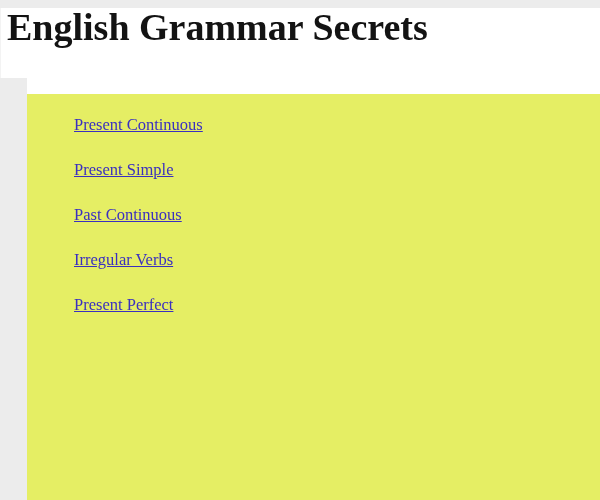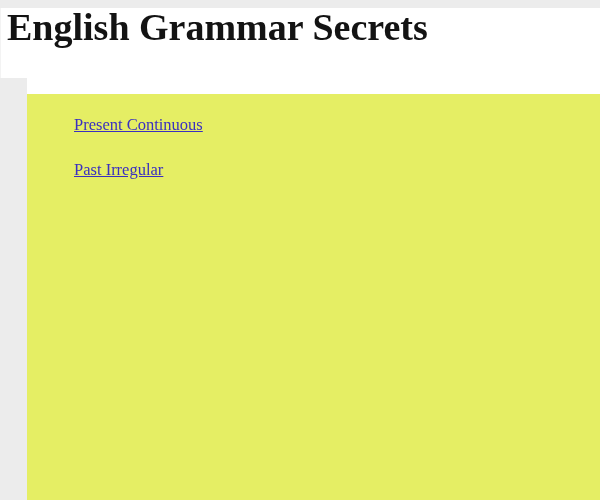--- a/index.html
+++ b/index.html
@@ -99,18 +99,27 @@
   </div>
 
   <div id="left-gutter"></div>
 
   <div id="content-area">
     <ul id="link-list">
       <li>
         <a href="#">Present Continuous</a>
       </li>
       <li>
-        <a href="#">Past Irregular</a>
+        <a href="#">Present Simple</a>
+      </li>
+      <li>
+        <a href="#">Past Continuous</a>
+      </li>
+      <li>
+        <a href="#">Irregular Verbs</a>
+      </li>
+      <li>
+        <a href="#">Present Perfect</a>
       </li>
     </ul>
   </div>
 
 </div>
 
 </body></html>

